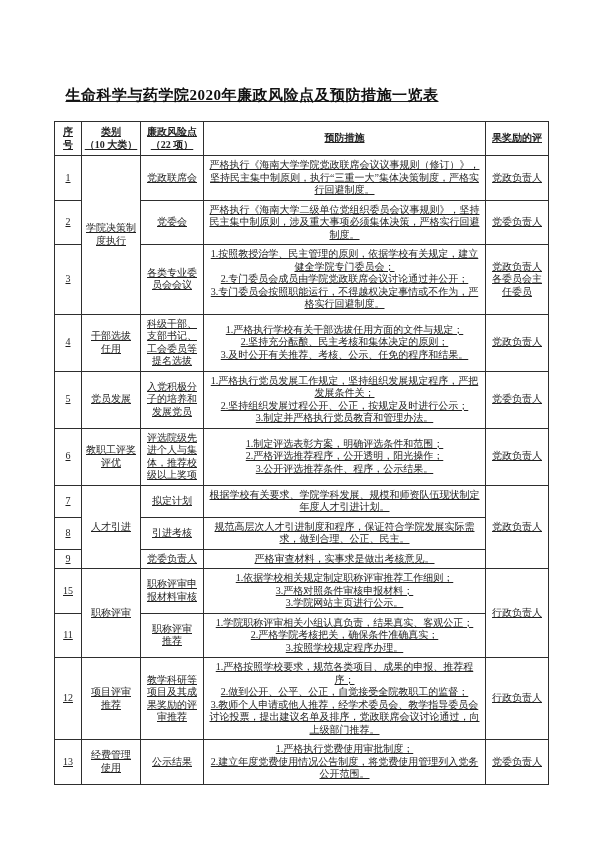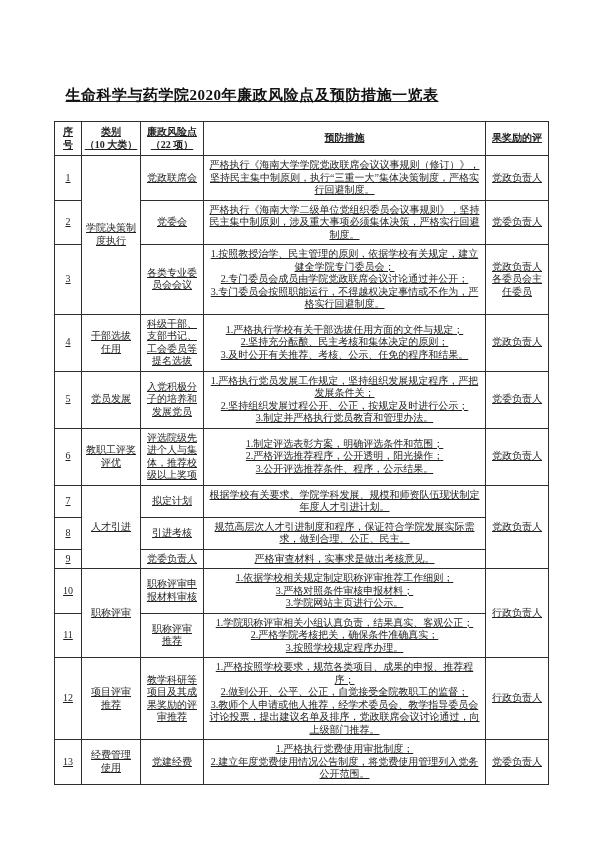--- a/index.html
+++ b/index.html
@@ -177,21 +177,21 @@
           </td>
         </tr>
         <tr>
           <td class="seq">9</td>
           <td class="risk">党委负责人</td>
           <td class="measures">
             <div>严格审查材料，实事求是做出考核意见。</div>
           </td>
         </tr>
         <tr>
-          <td class="seq">10</td>
+          <td class="seq">15</td>
           <td class="cat" rowspan="2">职称评审</td>
           <td class="risk">职称评审申
 报材料审核</td>
           <td class="measures">
             <div>1.依据学校相关规定制定职称评审推荐工作细则；</div>
             <div>3.严格对照条件审核申报材料；</div>
             <div>3.学院网站主页进行公示。</div>
           </td>
           <td class="resp" rowspan="2">行政负责人</td>
         </tr>
@@ -217,21 +217,21 @@
             <div>1.严格按照学校要求，规范各类项目、成果的申报、推荐程序；</div>
             <div>2.做到公开、公平、公正，自觉接受全院教职工的监督；</div>
             <div>3.教师个人申请或他人推荐，经学术委员会、教学指导委员会讨论投票，提出建议名单及排序，党政联席会议讨论通过，向上级部门推荐。</div>
           </td>
           <td class="resp">行政负责人</td>
         </tr>
         <tr>
           <td class="seq">13</td>
           <td class="cat">经费管理
 使用</td>
-          <td class="risk">党建经费</td>
+          <td class="risk">公示结果</td>
           <td class="measures">
             <div>1.严格执行党费使用审批制度；</div>
             <div>2.建立年度党费使用情况公告制度，将党费使用管理列入党务公开范围。</div>
           </td>
           <td class="resp">党委负责人</td>
         </tr>
       </tbody>
   </table>
 </div>
 

